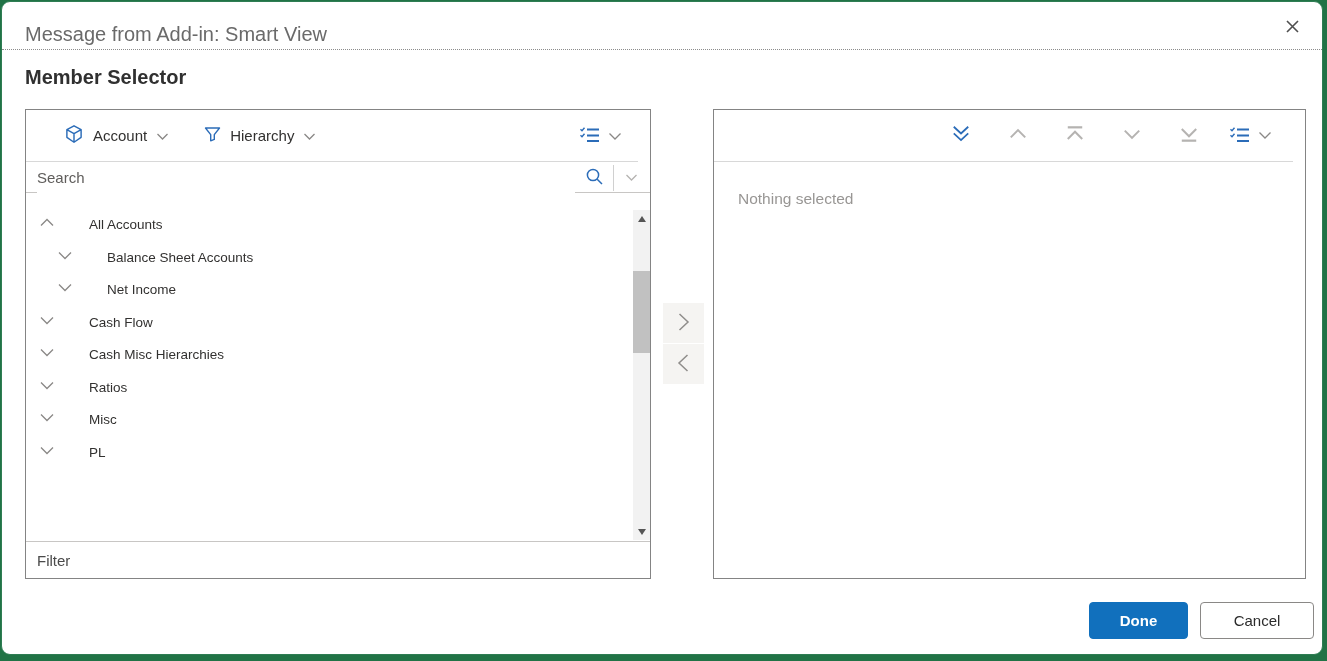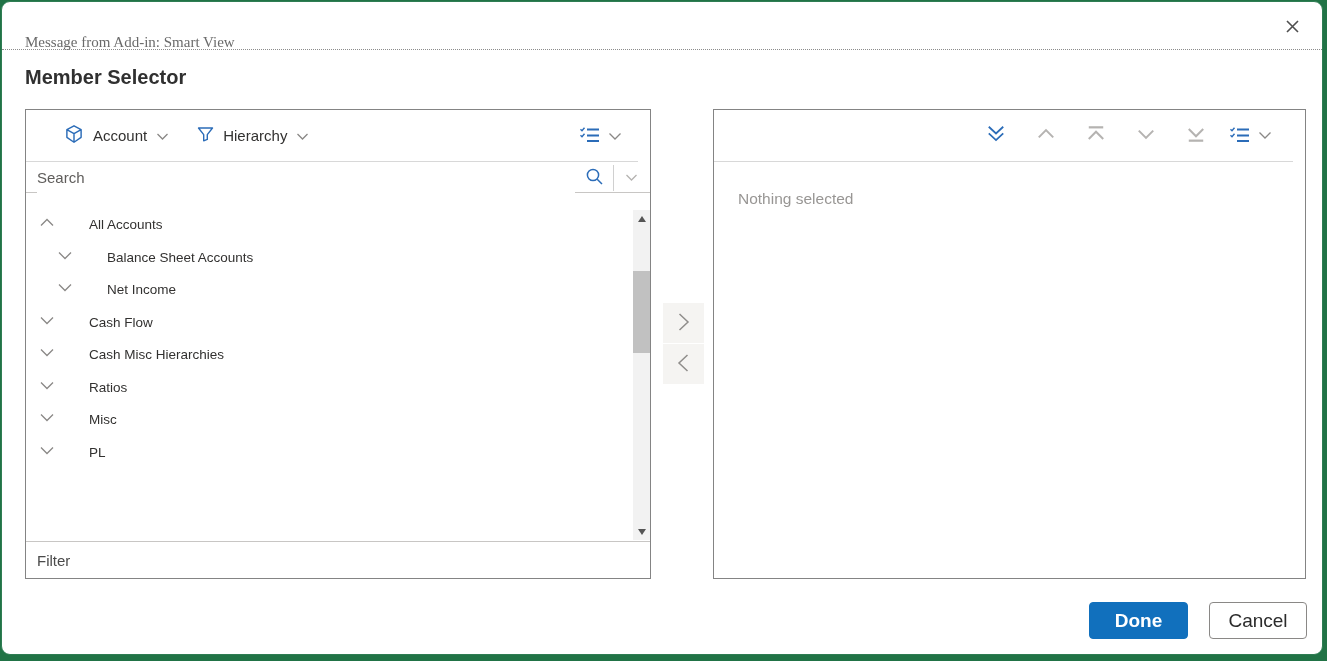--- a/index.html
+++ b/index.html
@@ -12,43 +12,43 @@
   .dialog {
     position:absolute; left:1px; top:1px; width:1322px; height:654px;
     background:#fff; border:1px solid #2e7d53; border-radius:9px;
   }
   
   .title-bar {
     position:absolute; left:0; top:0; right:0; height:48px;
     border-bottom:1px dotted #8c8c8c;
   }
   .title-text {
-    position:absolute; left:23px; top:16px; line-height:48px;
-    font-size:15px; color:#6a6a6a; white-space:nowrap;font-family:Liberation Serif, serif;
+    position:absolute; left:23px; top:8px; line-height:48px;
+    font-size:20px; color:#6a6a6a; white-space:nowrap;
   }
   .close-btn {
     position:absolute; right:16px; top:12px; width:28px; height:28px;
     background:none; border:none; cursor:pointer;
     display:flex; align-items:center; justify-content:center;
   }
   .heading {
     position:absolute; left:23px; top:64px;
     font-size:20px; font-weight:700; color:#303030;
   }
   
   .panel {
     position:absolute; top:107px; height:470px;
     border:1px solid #848484; background:#fff;
   }
   .panel.left  { left:23px;  width:626px; }
   .panel.right { left:711px; width:593px; }
   .panel-toolbar {
     position:absolute; left:0; right:12px; top:0; height:52px;
     border-bottom:1px solid #d8d8d8;
-    display:flex; align-items:center;
+    display:flex; align-items:center;gap:7px;
   }
   .tb-btn {
     background:none; border:none; cursor:pointer;
     display:flex; align-items:center; gap:9px;
     font-family:inherit; font-size:15px; color:#323130; height:36px;
   }
   .tb-label { white-space:nowrap; }
   .left .panel-toolbar .tb-btn.dim  { margin-left:38px; }
   .left .panel-toolbar .tb-btn.hier { margin-left:28px; }
   .tb-spacer { flex:1; }
@@ -136,29 +136,29 @@
     display:flex; align-items:center; justify-content:center;
   }
   .icon-btn.options { width:58px; gap:7px; }
   .empty-text {
     position:absolute; left:24px; top:80px;
     font-size:15.5px; color:#989694;
   }
   
   .btn {
     position:absolute; top:600px; height:37px; border-radius:4px;
-    font-family:inherit; font-size:19px; cursor:pointer;
+    font-family:inherit; font-size:15px; cursor:pointer;
   }
   .btn.primary {
     left:1087px; width:99px; background:#1170bd; color:#fff;
     border:1px solid #1170bd; font-weight:700;
   }
   .btn.secondary {
-    left:1198px; width:98px; background:#fff; color:#2b2b2b;
-    border:1px solid #8a8886; font-weight:400;margin-left:9px;
+    left:1198px; width:114px; background:#fff; color:#2b2b2b;
+    border:1px solid #8a8886; font-weight:400;
   }
 </style>
 </head>
 <body>
 
 <div class="dialog">
 
   <div class="title-bar">
     <span class="title-text">Message from Add-in: Smart View</span>
     <button class="close-btn">

